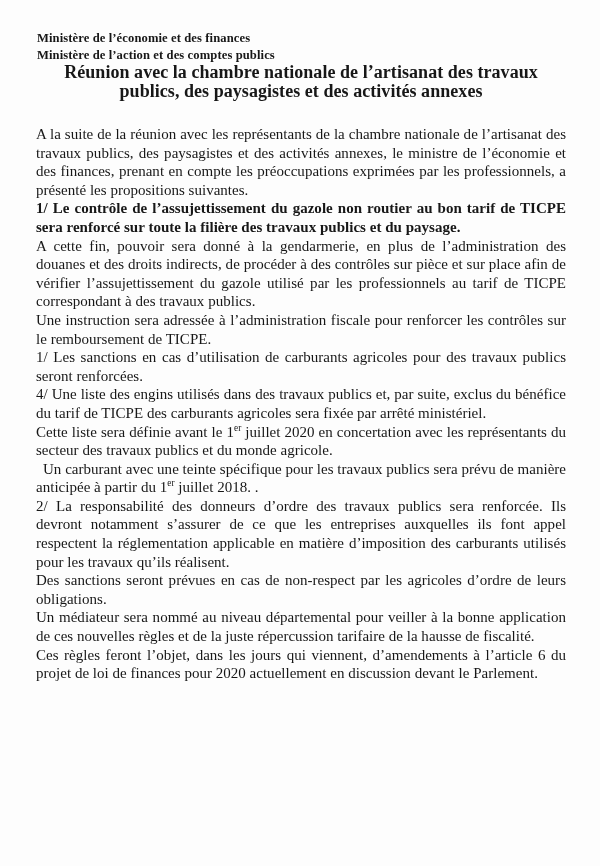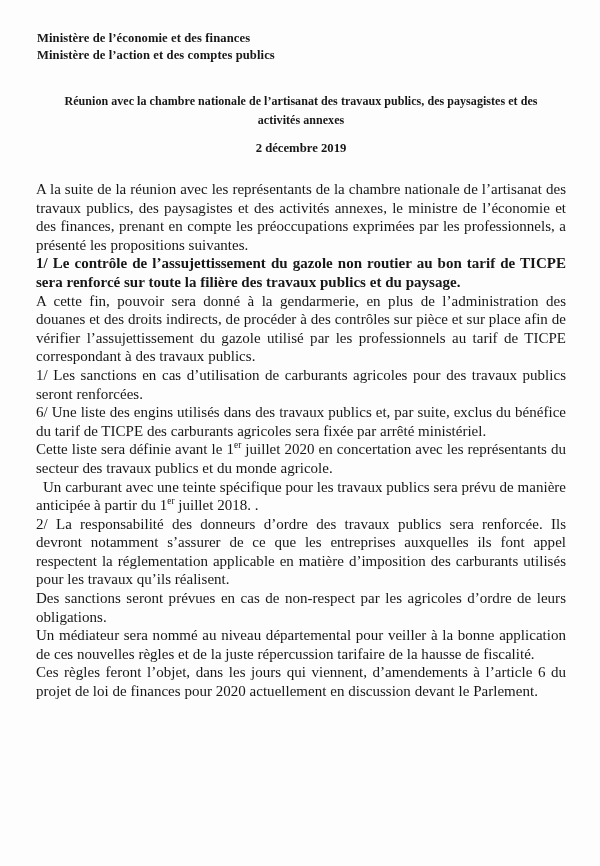--- a/index.html
+++ b/index.html
@@ -27,23 +27,22 @@
     margin-left: 1px;
     font-weight: bold;
     font-size: 12.6px;
     line-height: 16.5px;
     letter-spacing: 0.1px;
   }
   .ministry-line {
     white-space: nowrap;
   }
   .doc-title {
-    margin-top: 29px;
     font-weight: bold;
-    font-size: 12px;
+    font-size: 18px;
     line-height: 19px;
     text-align: center;
     padding: 0 8px;
     letter-spacing: 0.05px;
   }
   .doc-date {
     margin-top: 11px;
     font-weight: bold;
     font-size: 12.7px;
     text-align: center;
@@ -78,34 +77,34 @@
 
 <div class="page">
 
   <div class="ministry-block">
     <div class="ministry-line">Ministère de l’économie et des finances</div>
     <div class="ministry-line">Ministère de l’action et des comptes publics</div>
   </div>
 
   <div class="doc-title">Réunion avec la chambre nationale de l’artisanat des travaux publics, des paysagistes et des activités annexes</div>
 
-  <div class="doc-date">2 décembre 2019</div>
 
   <div class="body-area">
 
     <p class="para sp-lg">A la suite de la réunion avec les représentants de la chambre nationale de l’artisanat des travaux publics, des paysagistes et des activités annexes, le ministre de l’économie et des finances, prenant en compte les préoccupations exprimées par les professionnels, a présenté les propositions suivantes.</p>
 
     <p class="para bold sp-xl">1/ Le contrôle de l’assujettissement du gazole non routier au bon tarif de TICPE sera renforcé sur toute la filière des travaux publics et du paysage.</p>
 
     <p class="para sp-sm">A cette fin, pouvoir sera donné à la gendarmerie, en plus de l’administration des douanes et des droits indirects, de procéder à des contrôles sur pièce et sur place afin de vérifier l’assujettissement du gazole utilisé par les professionnels au tarif de TICPE correspondant à des travaux publics.</p>
 
+    <p class="para sp-sm">Une instruction sera adressée à l’administration fiscale pour renforcer les contrôles sur le remboursement de TICPE.</p>
 
     <p class="para sp-xl">1/ Les sanctions en cas d’utilisation de carburants agricoles pour des travaux publics seront renforcées.</p>
 
-    <p class="para sp-xl">6/ Une liste des engins utilisés dans des travaux publics et, par suite, exclus du bénéfice du tarif de TICPE des carburants agricoles sera fixée par arrêté ministériel.</p>
+    <p class="para sp-xl">4/ Une liste des engins utilisés dans des travaux publics et, par suite, exclus du bénéfice du tarif de TICPE des carburants agricoles sera fixée par arrêté ministériel.</p>
 
     <p class="para sp-sm"><span>Cette liste sera définie avant le 1</span><sup>er</sup><span> juillet 2020 en concertation avec les représentants du secteur des travaux publics et du monde agricole.</span></p>
 
     <p class="para sp-sm indent-sm"><span>Un carburant avec une teinte spécifique pour les travaux publics sera prévu de manière anticipée à partir du 1</span><sup>er</sup><span> juillet 2018. .</span></p>
 
     <p class="para sp-xl">2/ La responsabilité des donneurs d’ordre des travaux publics sera renforcée. Ils devront notamment s’assurer de ce que les entreprises auxquelles ils font appel respectent la réglementation applicable en matière d’imposition des carburants utilisés pour les travaux qu’ils réalisent.</p>
 
     <p class="para sp-sm">Des sanctions seront prévues en cas de non-respect par les agricoles d’ordre de leurs obligations.</p>
 
     <p class="para sp-sm">Un médiateur sera nommé au niveau départemental  pour veiller à la bonne application de ces nouvelles règles et de la juste répercussion tarifaire de la hausse de fiscalité.</p>

